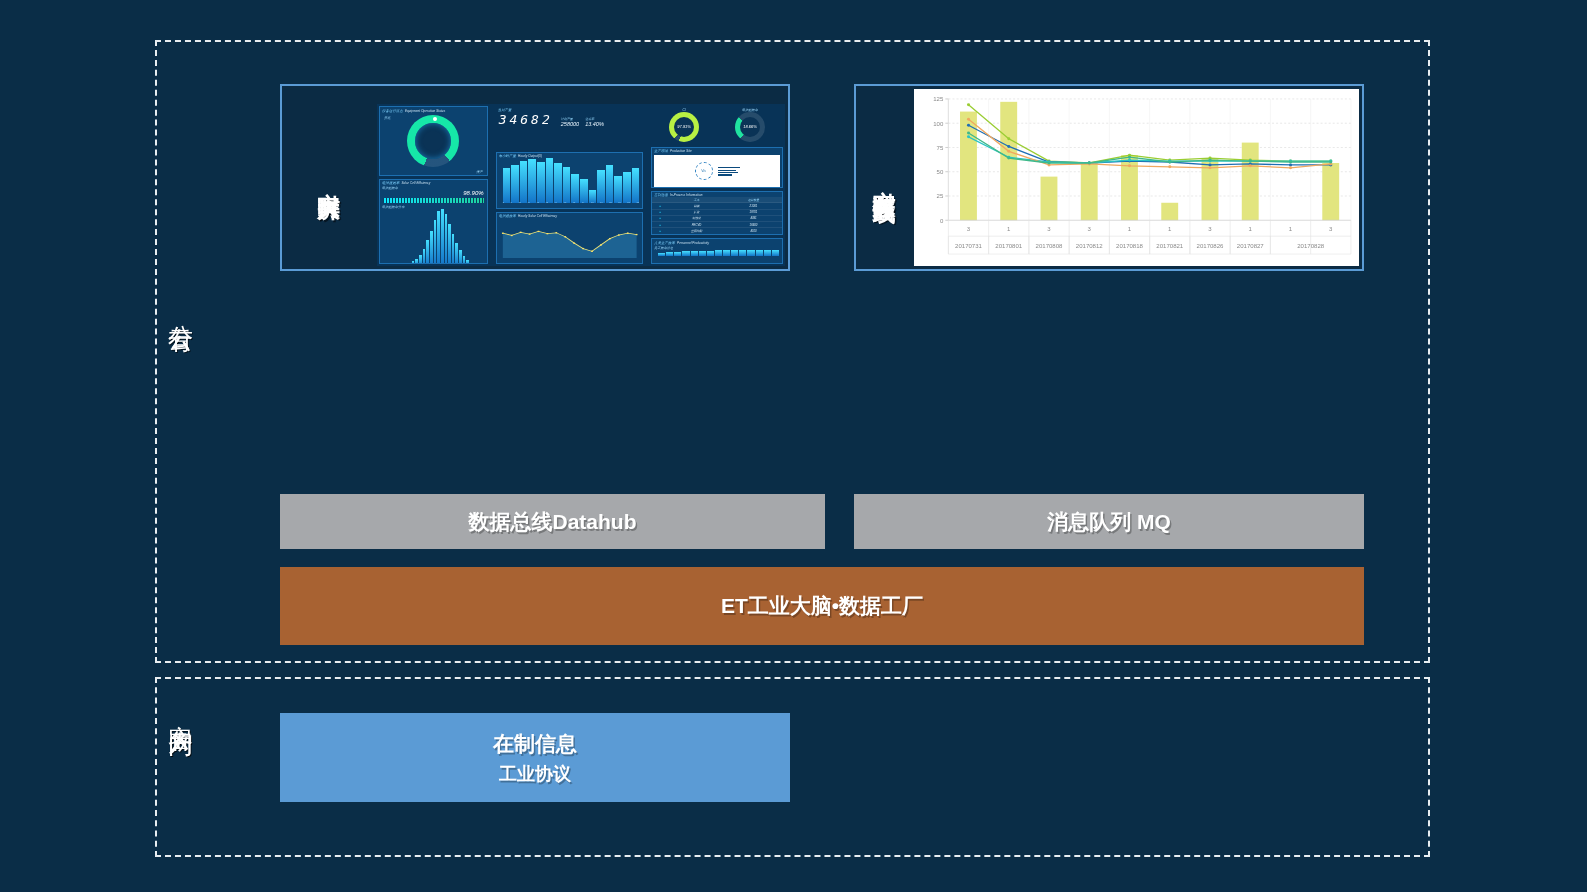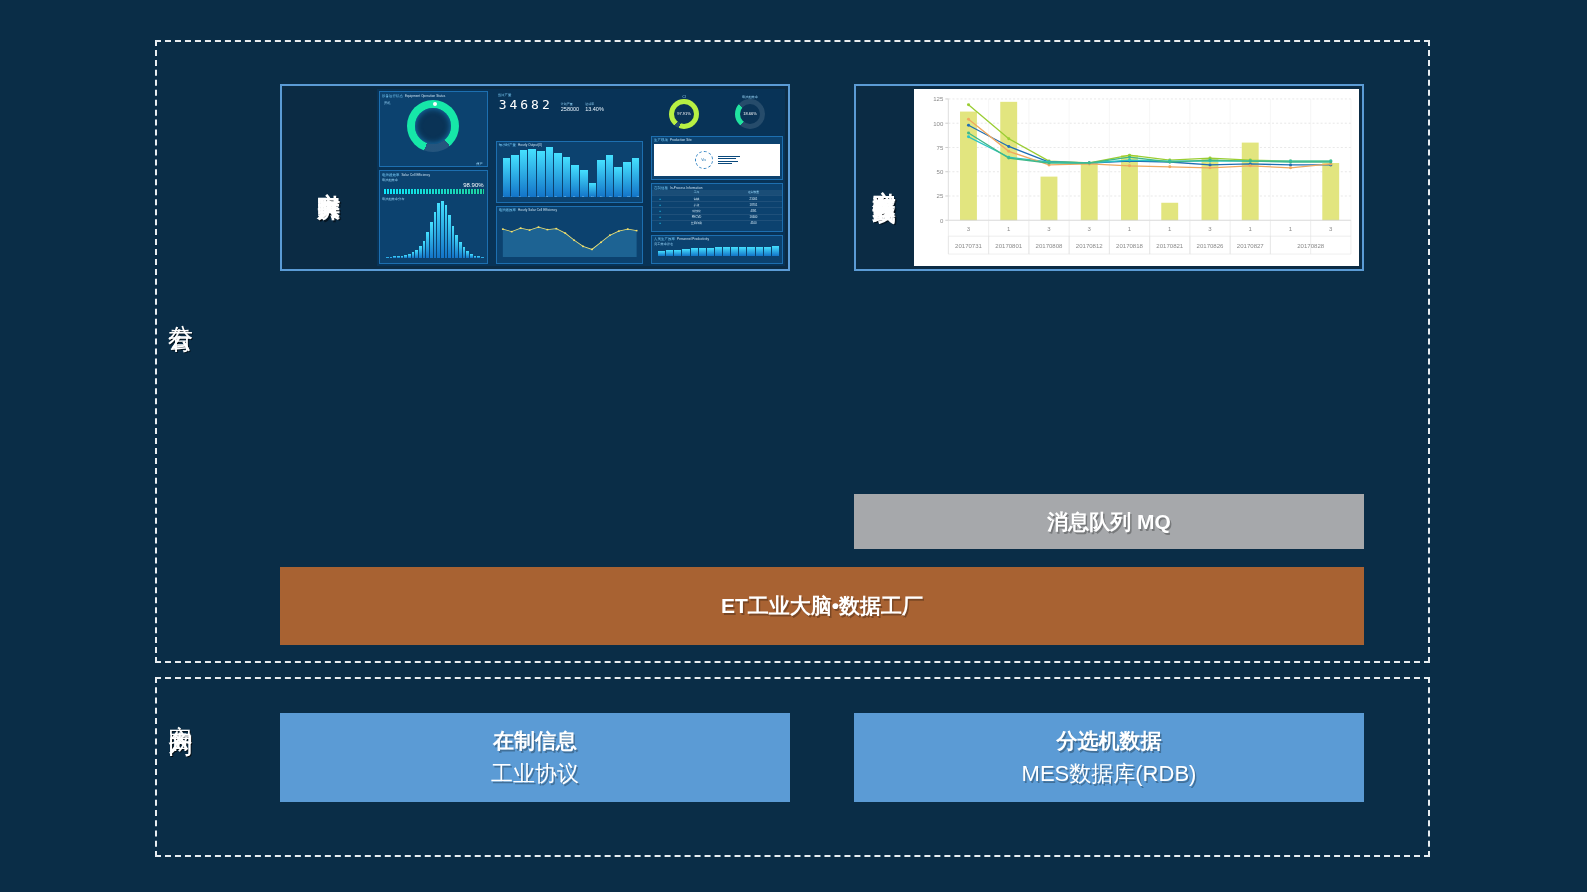--- a/index.html
+++ b/index.html
@@ -56,28 +56,29 @@
     align-items: center;
     justify-content: center;
     white-space: nowrap;
   }
   #frame-bigscreen .frame-title { width: 95px; }
   #frame-curve .frame-title { width: 58px; }
 
   
   .mini-dash {
     flex: 1;
-    margin: 3px 3px 3px 0;
+    margin: 18px 3px 3px 0;
     background: linear-gradient(160deg,#0a3a63 0%, #07294a 55%, #062votre 100%);
     background-color: #083357;
     display: flex;
     gap: 8px;
     padding: 2px;
     position: relative;
     overflow: hidden;
+    font-style: italic;
   }
   .md-col { display: flex; flex-direction: column; gap: 3px; }
   .md-col.c1 { width: 28%; }
   .md-col.c2 { width: 38%; }
   .md-col.c3 { width: 34%; }
 
   .md-panel {
     background: rgba(17,78,131,0.55);
     border: 1px solid #1d6fb0;
     position: relative;
@@ -182,21 +183,21 @@
   }
   #band-slicer {
     left: 280px; top: 713px; width: 510px; height: 89px;
     background: #5b9bd5; flex-direction: column; gap: 4px;
   }
   #band-sorter {
     left: 854px; top: 713px; width: 510px; height: 89px;
     background: #5b9bd5; flex-direction: column; gap: 4px;
   }
   .band-t1 { font-size: 21px; font-weight: bold; }
-  .band-t2 { font-size: 22px; font-weight: normal; }
+  .band-t2 { font-size: 18px; font-weight: bold; }
 </style>
 </head>
 <body>
 
 <div id="stage">
 
   <div id="zone-cloud" class="zone"></div>
   <div id="label-cloud" class="zone-label">公有云</div>
 
   <div id="frame-bigscreen" class="screen-frame">
@@ -590,33 +591,32 @@
           <text x="292.7" y="160" font-size="6" fill="#8a8a8a" text-anchor="middle" font-family="Liberation Sans, sans-serif">20170826</text>
           <line x1="312.59999999999997" y1="148" x2="312.59999999999997" y2="166" stroke="#e2e2e2" stroke-width="0.6"></line>
           <text x="332.5" y="160" font-size="6" fill="#8a8a8a" text-anchor="middle" font-family="Liberation Sans, sans-serif">20170827</text>
           <line x1="352.4" y1="148" x2="352.4" y2="166" stroke="#e2e2e2" stroke-width="0.6"></line>
           <text x="392.2" y="160" font-size="6" fill="#8a8a8a" text-anchor="middle" font-family="Liberation Sans, sans-serif">20170828</text>
         </svg>
     </div>
   </div>
 
 
+  <div id="band-datahub" class="band">
+    <span>数据总线Datahub</span>
+  </div>
   <div id="band-mq" class="band">
     <span>消息队列 MQ</span>
   </div>
 
   <div id="band-et" class="band">
     <span>ET工业大脑•数据工厂</span>
   </div>
 
   <div id="zone-intra" class="zone"></div>
   <div id="label-intra" class="zone-label">客户内网</div>
 
   <div id="band-slicer" class="band">
     <span class="band-t1">在制信息</span>
     <span class="band-t2">工业协议</span>
   </div>
-  <div id="band-sorter" class="band">
-    <span class="band-t1">分选机数据</span>
-    <span class="band-t2">MES数据库(RDB)</span>
-  </div>
 
 </div>
 
 </body></html>

